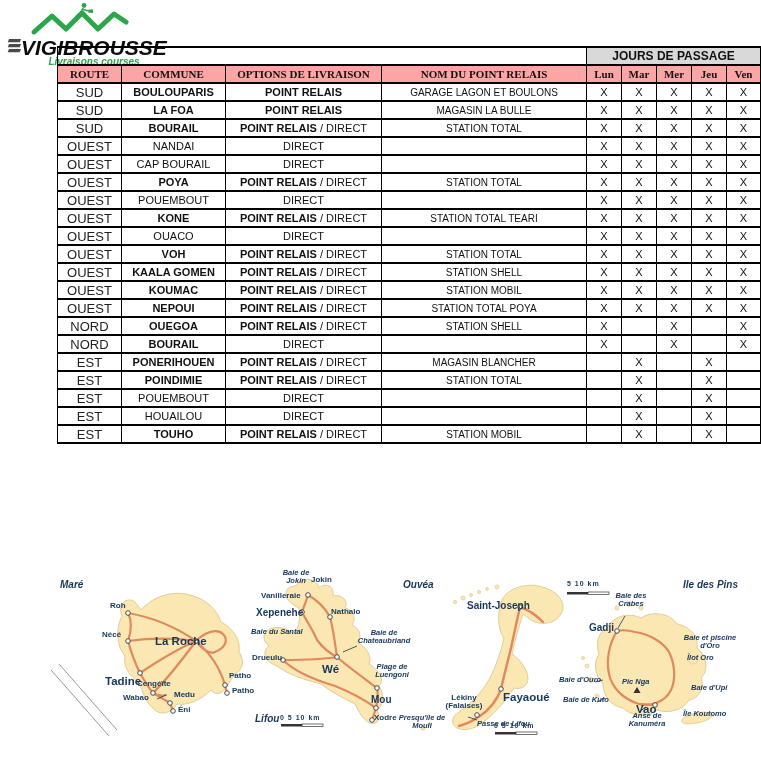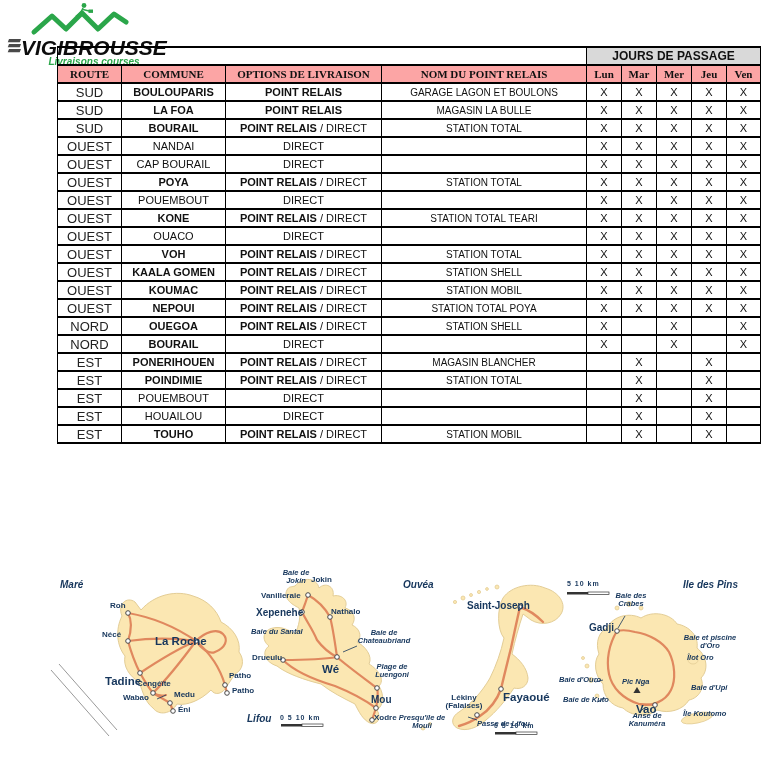--- a/index.html
+++ b/index.html
@@ -452,21 +452,21 @@
     <span class="lbl town" style="left:77px;top:63px">Nécé</span>
     <span class="lbl town-lg" style="left:130px;top:56px">La Roche</span>
     <span class="lbl town-lg" style="left:80px;top:96px">Tadine</span>
     <span class="lbl town" style="left:112px;top:112px">Cengéïte</span>
     <span class="lbl town" style="left:98px;top:126px">Wabao</span>
     <span class="lbl town" style="left:149px;top:123px">Medu</span>
     <span class="lbl town" style="left:153px;top:138px">Éni</span>
     <span class="lbl town" style="left:204px;top:104px">Patho</span>
     <span class="lbl town" style="left:207px;top:119px">Patho</span>
 
-    <span class="lbl iname" style="left:222px;top:146px">Lifou</span>
+    <span class="lbl iname" style="left:230px;top:146px">Lifou</span>
     <span class="lbl bay ctr" style="left:250px;top:1px;width:42px">Baie de Jokin</span>
     <span class="lbl town" style="left:286px;top:8px">Jokin</span>
     <span class="lbl town" style="left:236px;top:24px">Vanilleraie</span>
     <span class="lbl town-md" style="left:231px;top:40px">Xepenehe</span>
     <span class="lbl town" style="left:306px;top:40px">Nathalo</span>
     <span class="lbl bay" style="left:226px;top:60px">Baie du Santal</span>
     <span class="lbl bay ctr" style="left:326px;top:61px;width:66px">Baie de Chateaubriand</span>
     <span class="lbl town" style="left:227px;top:86px">Drueulu</span>
     <span class="lbl town-lg" style="left:297px;top:84px">Wé</span>
     <span class="lbl bay ctr" style="left:343px;top:95px;width:48px">Plage de Luengoni</span>

